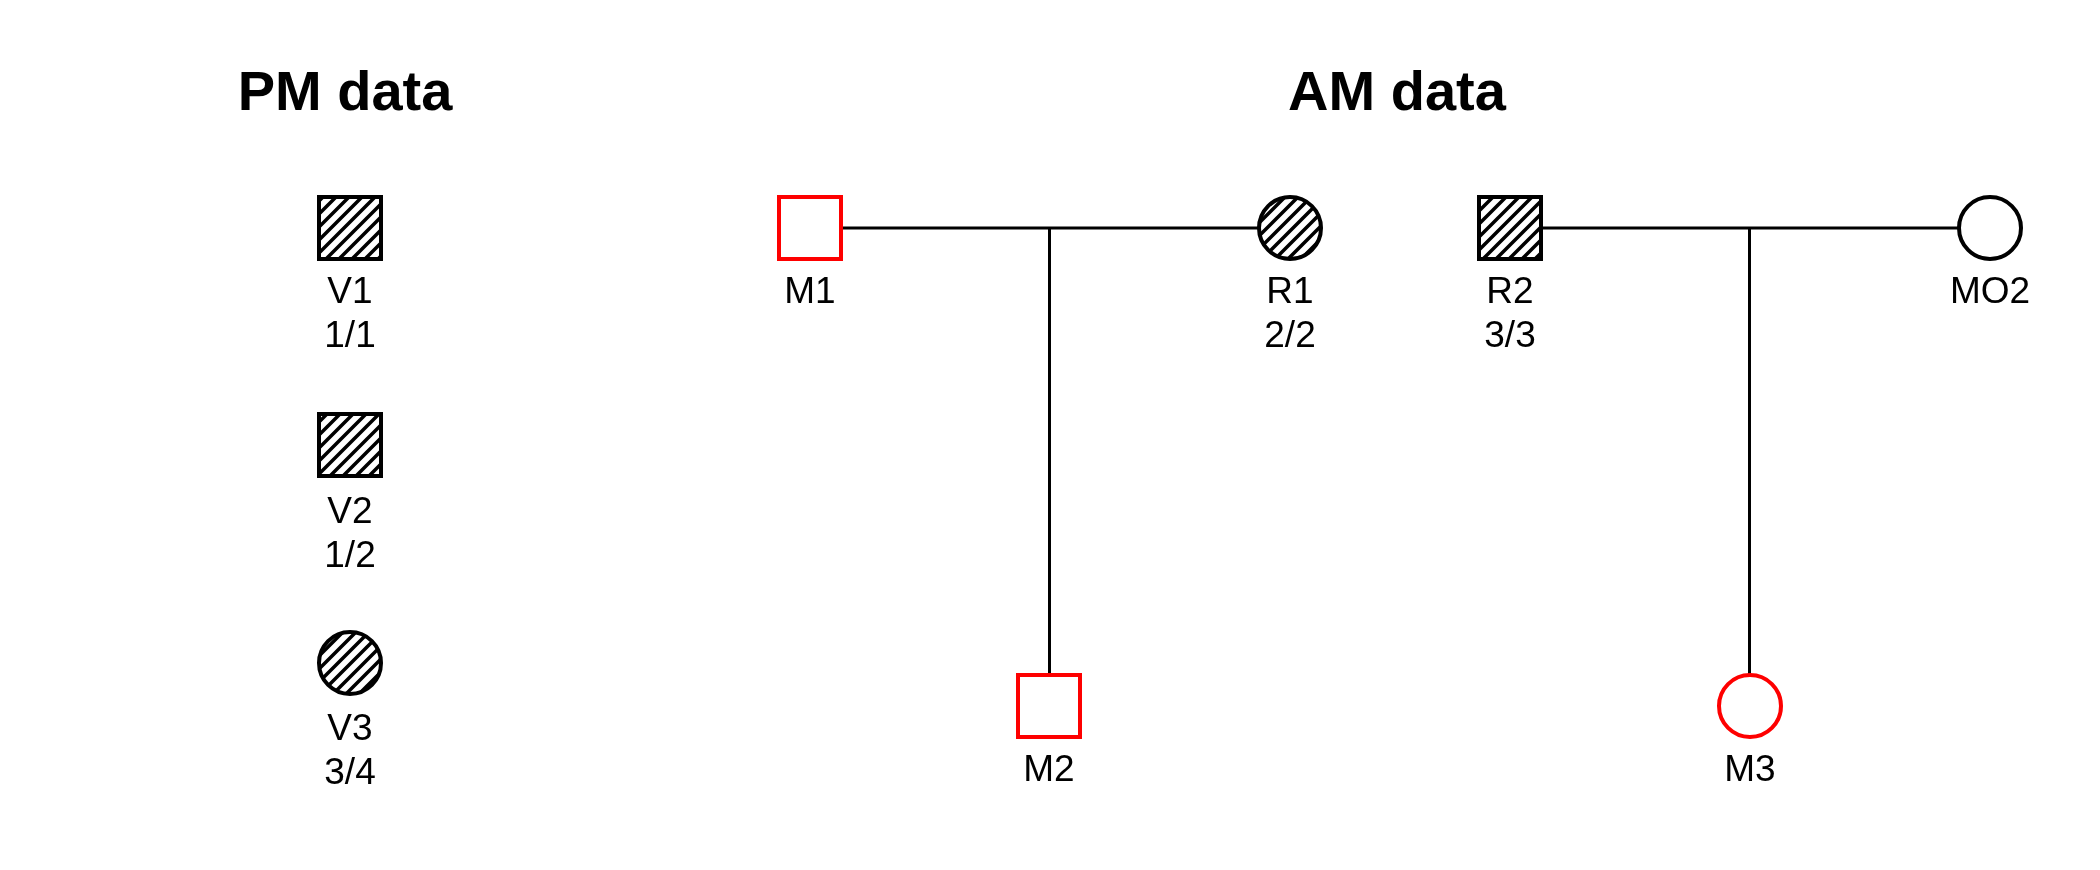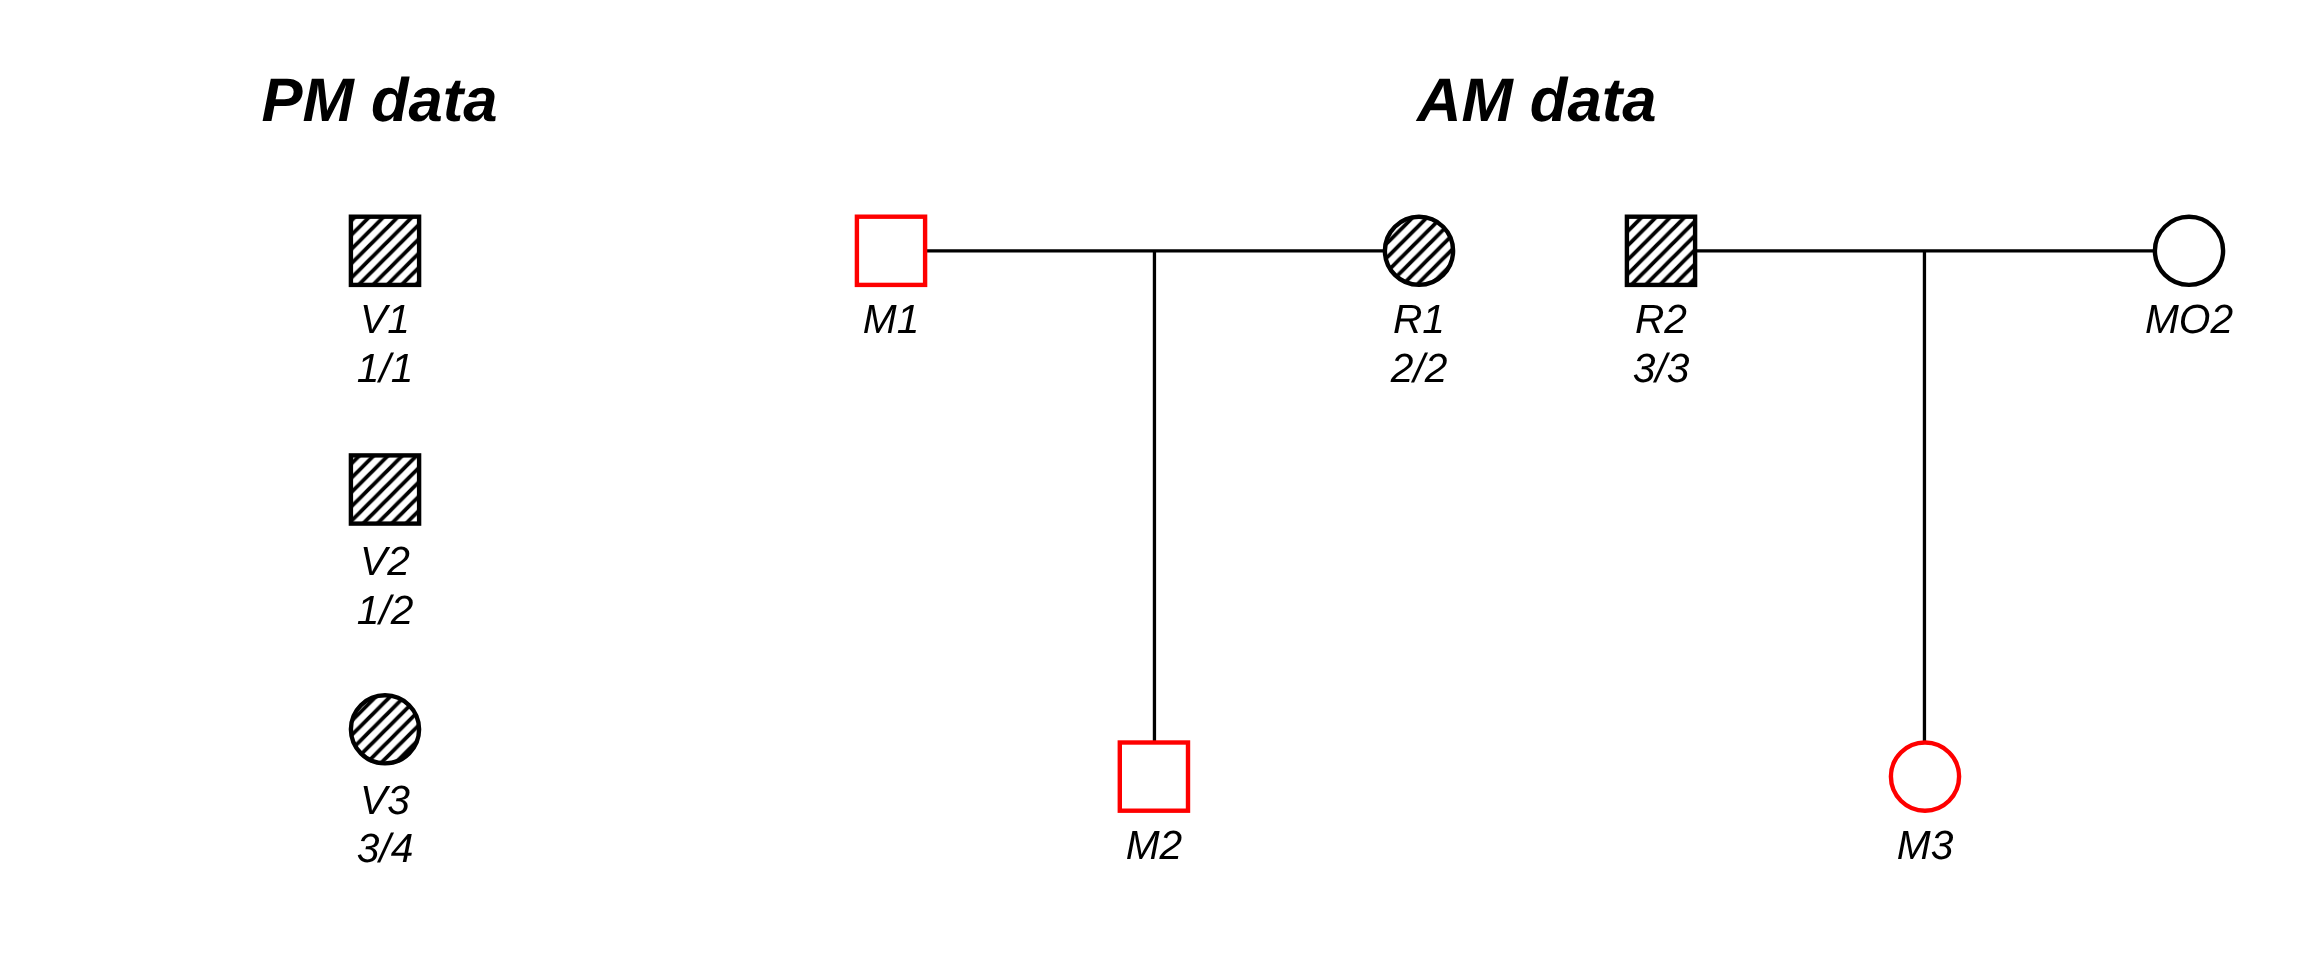--- a/index.html
+++ b/index.html
@@ -1,16 +1,16 @@
 <!DOCTYPE html>
 <html><head>
 <meta charset="utf-8">
 <style>
   html, body { margin: 0; padding: 0; background: #ffffff; }
-  .stage { width: 2100px; height: 870px; position: relative; background: #ffffff; font-style: italic; }
+  .stage { width: 2100px; height: 870px; position: relative; background: #ffffff; }
   svg { display: block; }
   text { fill: #000000; }
   .panel-title { font-family: "Liberation Sans", sans-serif; font-size: 56px; font-weight: bold; }
   .lbl { font-family: "Liberation Sans", sans-serif; font-size: 37px; font-weight: normal; }
   .sym { stroke-width: 4; }
   .rel { stroke: #000000; stroke-width: 3; fill: none; }
 </style>
 </head>
 <body>
 

